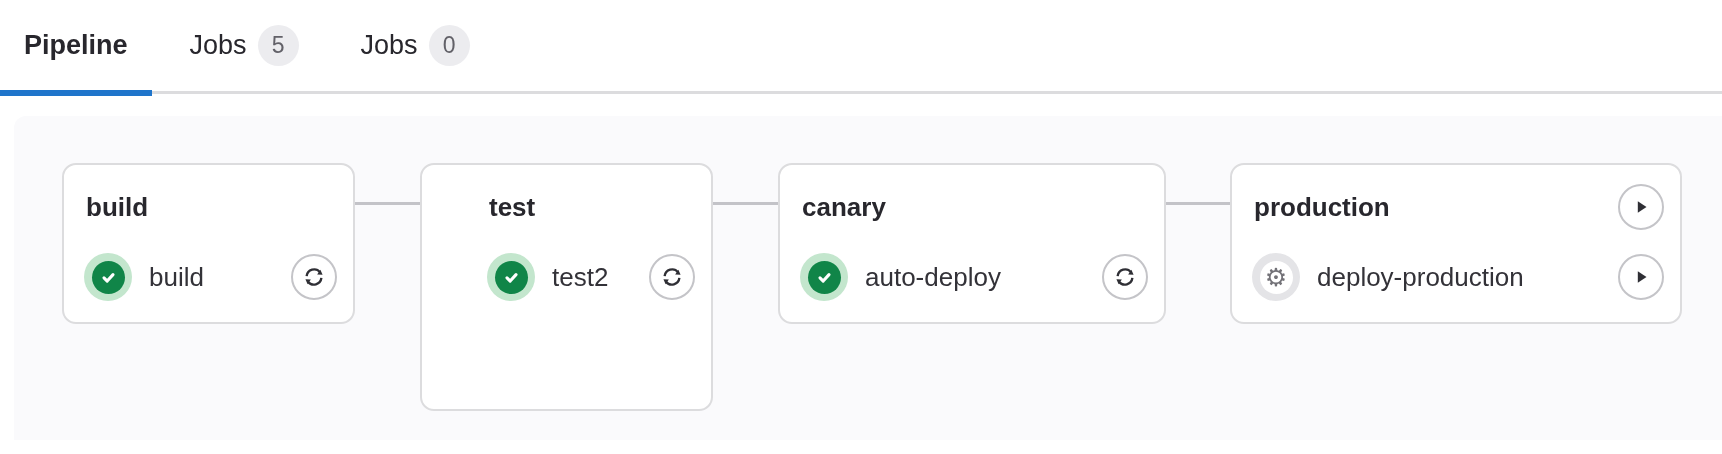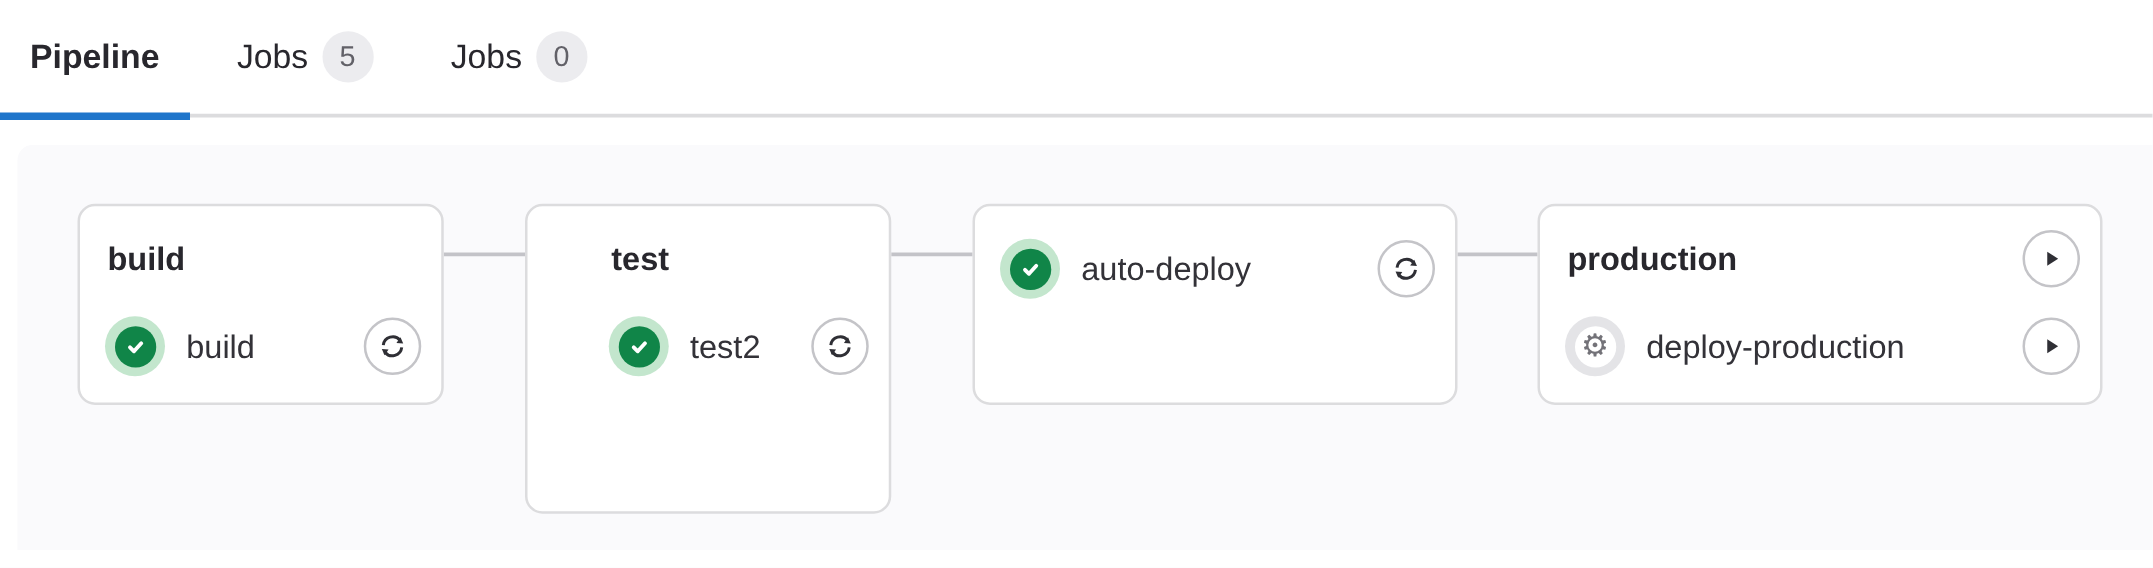--- a/index.html
+++ b/index.html
@@ -161,20 +161,23 @@
             </g>
             <path d="M19.9 9.9 L14.9 9.6 L17.9 5.4 Z" fill="currentColor"></path>
             <path d="M4.1 14.1 L9.1 14.4 L6.1 18.6 Z" fill="currentColor"></path>
           </svg>
         </button>
       </div>
     </div>
   </div>
 
   <div class="stage" id="stage-canary">
+    <div class="stage-header">
+      <span class="stage-title">canary</span>
+    </div>
     <div class="jobs">
       <div class="job-row">
         <span class="ci-icon ci-success">
           <span class="ci-inner">
             <svg viewBox="0 0 16 16" width="19" height="19">
               <path d="M4.2 8.3 L6.9 11 L11.8 5.6" fill="none" stroke="#fff" stroke-width="2.6" stroke-linecap="round" stroke-linejoin="round"></path>
             </svg>
           </span>
         </span>
         <span class="job-name">auto-deploy</span>

